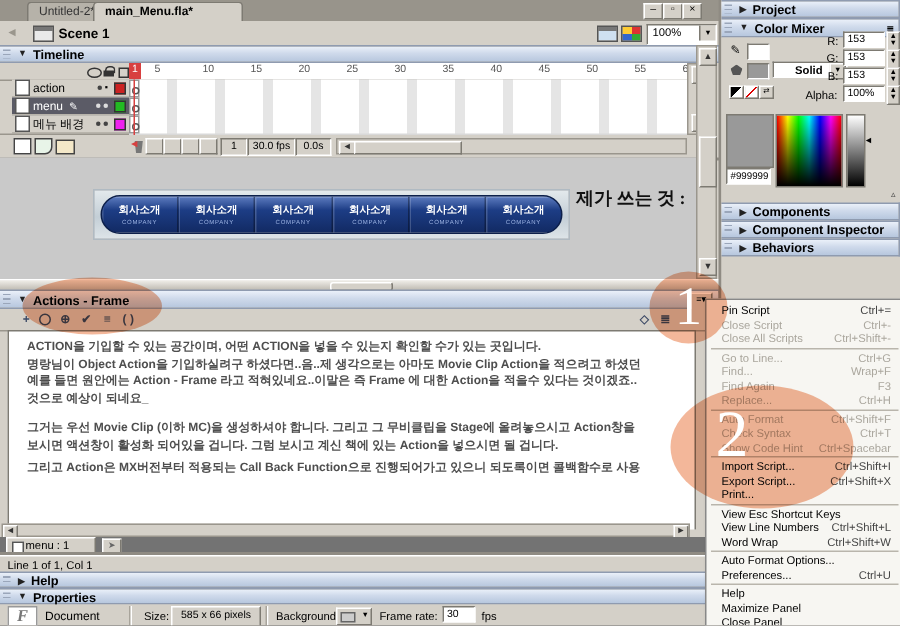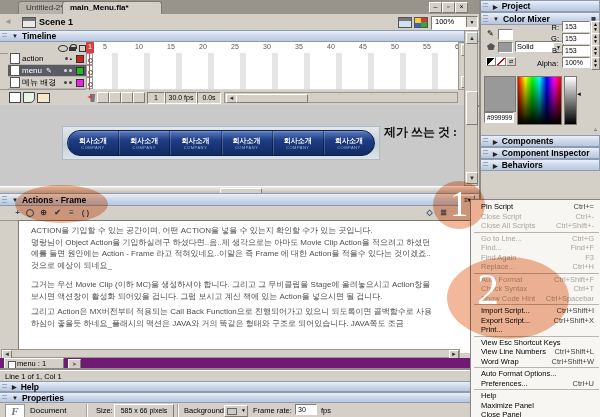--- a/index.html
+++ b/index.html
@@ -40,22 +40,22 @@
     background:linear-gradient(180deg,#e3e9ec,#c3ced6 55%,#dde4e8);border:1px solid #b0bac2;}
   #navbar{position:absolute;left:4px;top:3px;right:4px;bottom:3px;border-radius:13px;
     background:linear-gradient(180deg,#5d7cc0 0%,#1d3d85 38%,#122a63 100%);
     border:1px solid #0c1f4a;display:flex;overflow:hidden;}
   .navbtn{flex:1;display:flex;flex-direction:column;align-items:center;justify-content:center;
     border-right:1px solid rgba(0,0,0,.35);box-shadow:inset 1px 1px 0 rgba(255,255,255,.18);}
   .navbtn:last-child{border-right:none;}
   .navbtn .l1{font-size:7px;font-weight:bold;color:#fff;line-height:8px;}
   .navbtn .l2{font-size:4px;color:#9db4e4;line-height:5px;letter-spacing:.5px;}
   
-  #script{position:absolute;left:18px;top:220px;width:459px;height:133px;background:#fff;
-    border:1px solid #7d7a72;border-bottom:none;box-sizing:border-box;overflow:hidden;}
+  #script{position:absolute;left:5px;top:220px;width:459px;height:133px;background:#fff;
+    border:1px solid #7d7a72;border-bottom:none;box-sizing:border-box;overflow:hidden;font-weight:bold;}
   .sline{padding-left:12px;font-size:8px;line-height:11.5px;color:#4e4e4e;white-space:nowrap;}
   .sgap{height:8px;}
   
   #ctxmenu{position:absolute;left:470px;top:199px;width:133px;background:#f7f6f2;
     border:1px solid #888;box-shadow:2px 2px 3px rgba(0,0,0,.35);padding:2px 0;z-index:40;box-sizing:border-box;}
   .mi{height:9.5px;line-height:9.5px;display:flex;justify-content:space-between;
     padding:0 8px 0 10px;font-size:7.5px;white-space:nowrap;}
   .mi .ms{color:#444;}
   .mi.dis,.mi.dis .ms{color:#aaa69d;}
   .msep{height:1px;background:#b9b5ac;margin:1px 3px;}
@@ -252,29 +252,28 @@
   <div id="script">
     <div class="sline" style="margin-top:4px;">ACTION을 기입할 수 있는 공간이며, 어떤 ACTION을 넣을 수 있는지 확인할 수가 있는 곳입니다.</div>
     <div class="sline">명랑님이 Object Action을 기입하실려구 하셨다면..음..제 생각으로는 아마도 Movie Clip Action을 적으려고 하셨던</div>
     <div class="sline">예를 들면 원안에는 Action - Frame 라고 적혀있네요..이말은 즉 Frame 에 대한 Action을 적을수 있다는 것이겠죠..</div>
     <div class="sline">것으로 예상이 되네요_</div>
     <div class="sgap"></div>
     <div class="sline">그거는 우선 Movie Clip (이하 MC)을 생성하셔야 합니다. 그리고 그 무비클립을 Stage에 올려놓으시고 Action창을</div>
     <div class="sline">보시면 액션창이 활성화 되어있을 겁니다. 그럼 보시고 계신 책에 있는 Action을 넣으시면 될 겁니다.</div>
     <div class="sgap" style="height:4px;"></div>
     <div class="sline">그리고 Action은 MX버전부터 적용되는 Call Back Function으로 진행되어가고 있으니 되도록이면 콜백함수로 사용</div>
-    <div class="sline">하심이 좋을듯 하네요_플래시의 맥션은 JAVA와 거의 똑같은 형태와 구조로 되어있습니다. JAVA쪽도 조금</div>
   </div>
 
   <div class="sbar" style="left:1px;top:349px;width:459px;height:9px;">
     <span class="sarrow" style="left:0;top:0;width:8px;height:7px;line-height:7px;">◄</span>
     <span class="sarrow" style="right:0;top:0;width:8px;height:7px;line-height:7px;">►</span>
   </div>
 
-  <div class="abs" style="left:0;top:358px;width:480px;height:12px;background:#701a75;padding-left:12px;">
+  <div class="abs" style="left:0;top:358px;width:480px;height:12px;background:#737373;padding-left:12px;">
     <span class="abs bevout" style="left:4px;top:0;width:60px;height:11px;font-size:7.5px;line-height:10px;padding-left:12px;box-sizing:border-box;">
       <span class="abs" style="left:3px;top:2px;width:6px;height:7px;background:#fff;border:1px solid #555;"></span>
       <span>menu : 1</span>
     </span>
     <span class="abs bevout" style="left:68px;top:1px;width:11px;height:9px;font-size:6px;line-height:8px;text-align:center;color:#666;">➤</span>
   </div>
   <div class="abs" style="left:0;top:370px;width:480px;height:11px;background:#d4d0c8;border-top:1px solid #fff;box-shadow:0 -2px 0 #8f8b83;font-size:7.5px;line-height:11px;padding-left:5px;box-sizing:border-box;">
     <span>Line 1 of 1, Col 1</span>
   </div>
 
@@ -322,21 +321,21 @@
   </div>
 
   <div class="abs" style="left:481px;top:25px;width:119px;height:110px;background:#d4d0c8;">
     <span class="abs" style="left:6px;top:4px;font-size:8px;">✎</span>
     <span class="abs sunken" style="left:17px;top:4px;width:13px;height:9px;"></span>
     <span class="abs" style="left:6px;top:18px;width:8px;height:7px;background:#555;clip-path:polygon(0 40%,50% 0,100% 40%,80% 100%,20% 100%);"></span>
     <span class="abs sunken" style="left:17px;top:17px;width:13px;height:9px;background:#999999;"></span>
     <span class="abs bevout" style="left:5px;top:32px;width:8px;height:7px;background:linear-gradient(135deg,#000 50%,#fff 50%);"></span>
     <span class="abs bevout" style="left:15px;top:32px;width:8px;height:7px;background:linear-gradient(135deg,#fff 45%,#d00 45% 55%,#fff 55%);"></span>
     <span class="abs bevout" style="left:25px;top:32px;width:8px;height:7px;font-size:5px;line-height:6px;text-align:center;">⇄</span>
-    <div class="abs sunken" style="left:34px;top:16px;width:50px;height:11px;font-size:7.5px;line-height:9px;padding-left:1px;box-sizing:border-box;">
+    <div class="abs sunken" style="left:34px;top:16px;width:50px;height:11px;font-size:7.5px;line-height:9px;padding-left:14px;box-sizing:border-box;font-weight:bold;">
       <span>Solid</span>
       <span class="abs bevout" style="right:0;top:0;width:9px;height:9px;font-size:5px;line-height:8px;text-align:center;">▼</span>
     </div>
     <span class="fieldlab" style="left:70px;top:-2px;text-align:right;width:8px;">R:</span>
     <span class="abs sunken numfield" style="left:81px;top:-4px;width:28px;">153</span>
     <span class="abs bevout stepper" style="left:110px;top:-4px;">▲<br>▼</span>
     <span class="fieldlab" style="left:70px;top:9px;text-align:right;width:8px;">G:</span>
     <span class="abs sunken numfield" style="left:81px;top:8px;width:28px;">153</span>
     <span class="abs bevout stepper" style="left:110px;top:8px;">▲<br>▼</span>
     <span class="fieldlab" style="left:70px;top:21px;text-align:right;width:8px;">B:</span>
@@ -385,21 +384,21 @@
         <span class="ml">Close All Scripts</span>
         <span class="ms">Ctrl+Shift+-</span>
       </div>
     <div class="msep"></div>
     <div class="mi dis">
         <span class="ml">Go to Line...</span>
         <span class="ms">Ctrl+G</span>
       </div>
     <div class="mi dis">
         <span class="ml">Find...</span>
-        <span class="ms">Find+F</span>
+        <span class="ms">Wrap+F</span>
       </div>
     <div class="mi dis">
         <span class="ml">Find Again</span>
         <span class="ms">F3</span>
       </div>
     <div class="mi dis">
         <span class="ml">Replace...</span>
         <span class="ms">Ctrl+H</span>
       </div>
     <div class="msep"></div>

